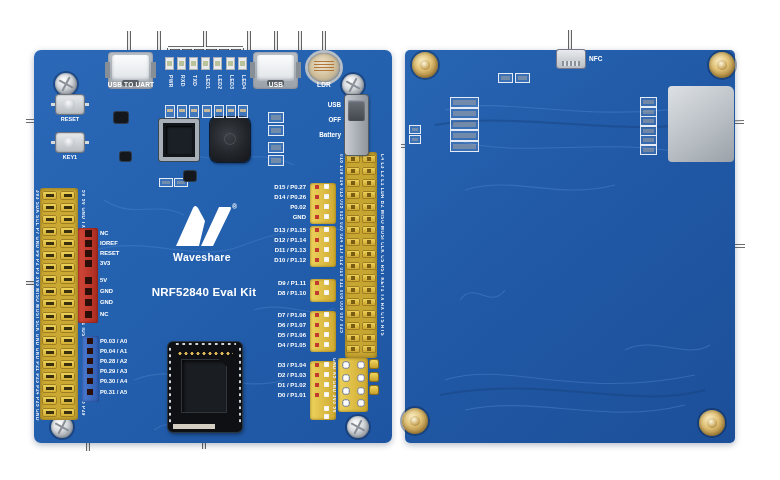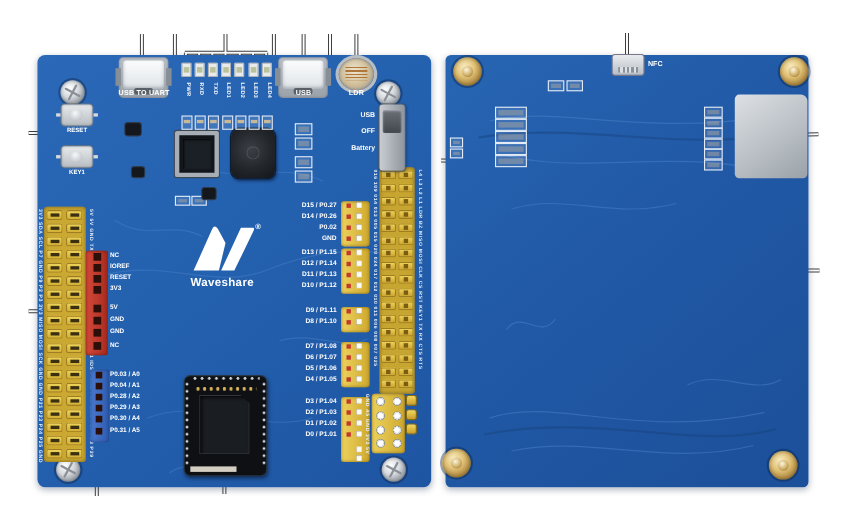--- a/index.html
+++ b/index.html
@@ -265,20 +265,21 @@
 
     <div class="blueheader" id="blueHeader" style="left:48px;top:286px;width:17px;height:66px;"></div>
     <div id="anaLabels"></div>
 
     <svg class="logo" style="left:140px;top:152px;" width="58" height="46" viewBox="0 0 58 46">
       <path d="M2,44 L19,6 Q21,2 24,6 L31,19 L25,44 Z" fill="#ffffff"></path>
       <path d="M27,44 L45,5 L56,5 Q58,5 56,9 L39,44 Z" fill="#ffffff"></path>
     </svg>
     <div class="regmark" style="left:198px;top:153px;">®</div>
     <div class="brand" style="left:118px;top:201px;width:100px;">Waveshare</div>
+    <div class="title" style="left:70px;top:236px;width:200px;">NRF52840 Eval Kit</div>
 
     <div id="dlabels"></div>
     <div class="yseg" style="top:133px;height:41px;"></div>
     <div class="yseg" style="top:176px;height:41px;"></div>
     <div class="yseg" style="top:229px;height:23px;"></div>
     <div class="yseg" style="top:261px;height:41px;"></div>
     <div class="yseg" style="top:311px;height:59px;"></div>
     <div id="ysegDetail"></div>
 
     <div class="vsilk" style="left:304px;top:104px;height:206px;">016 109 014 013 005 015 020 024 017 012 010 011 006 008 007 025</div>

